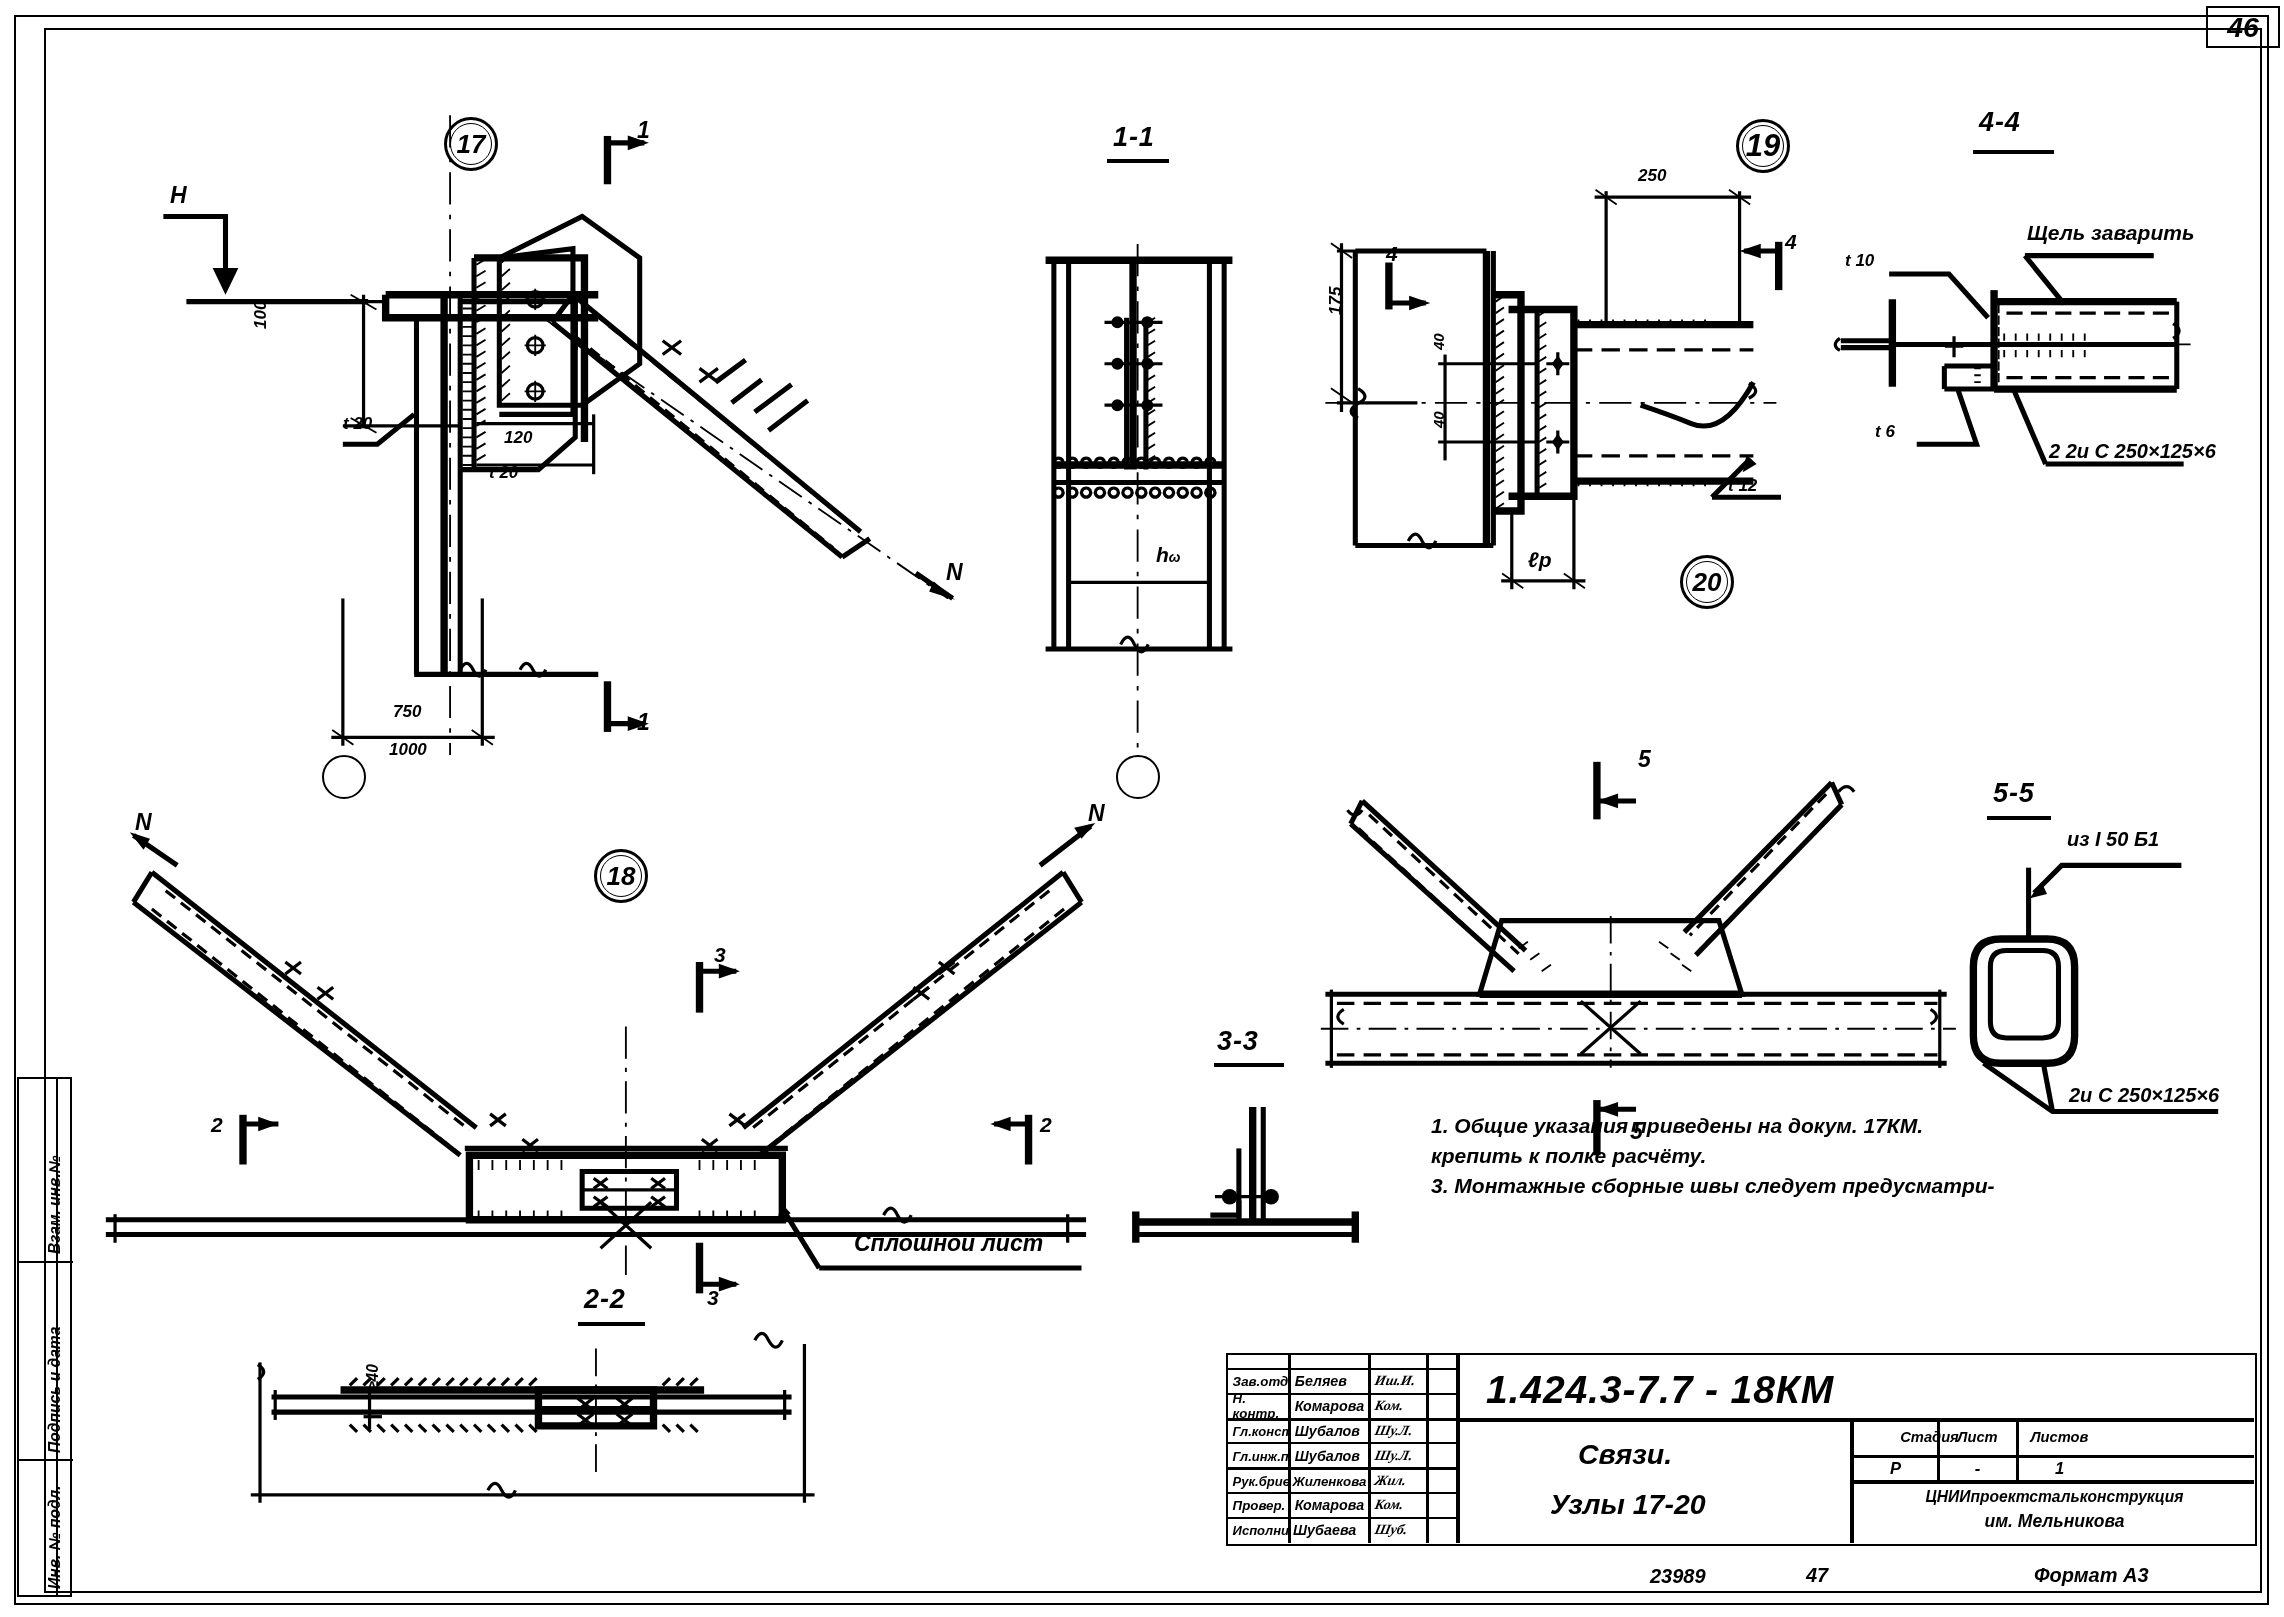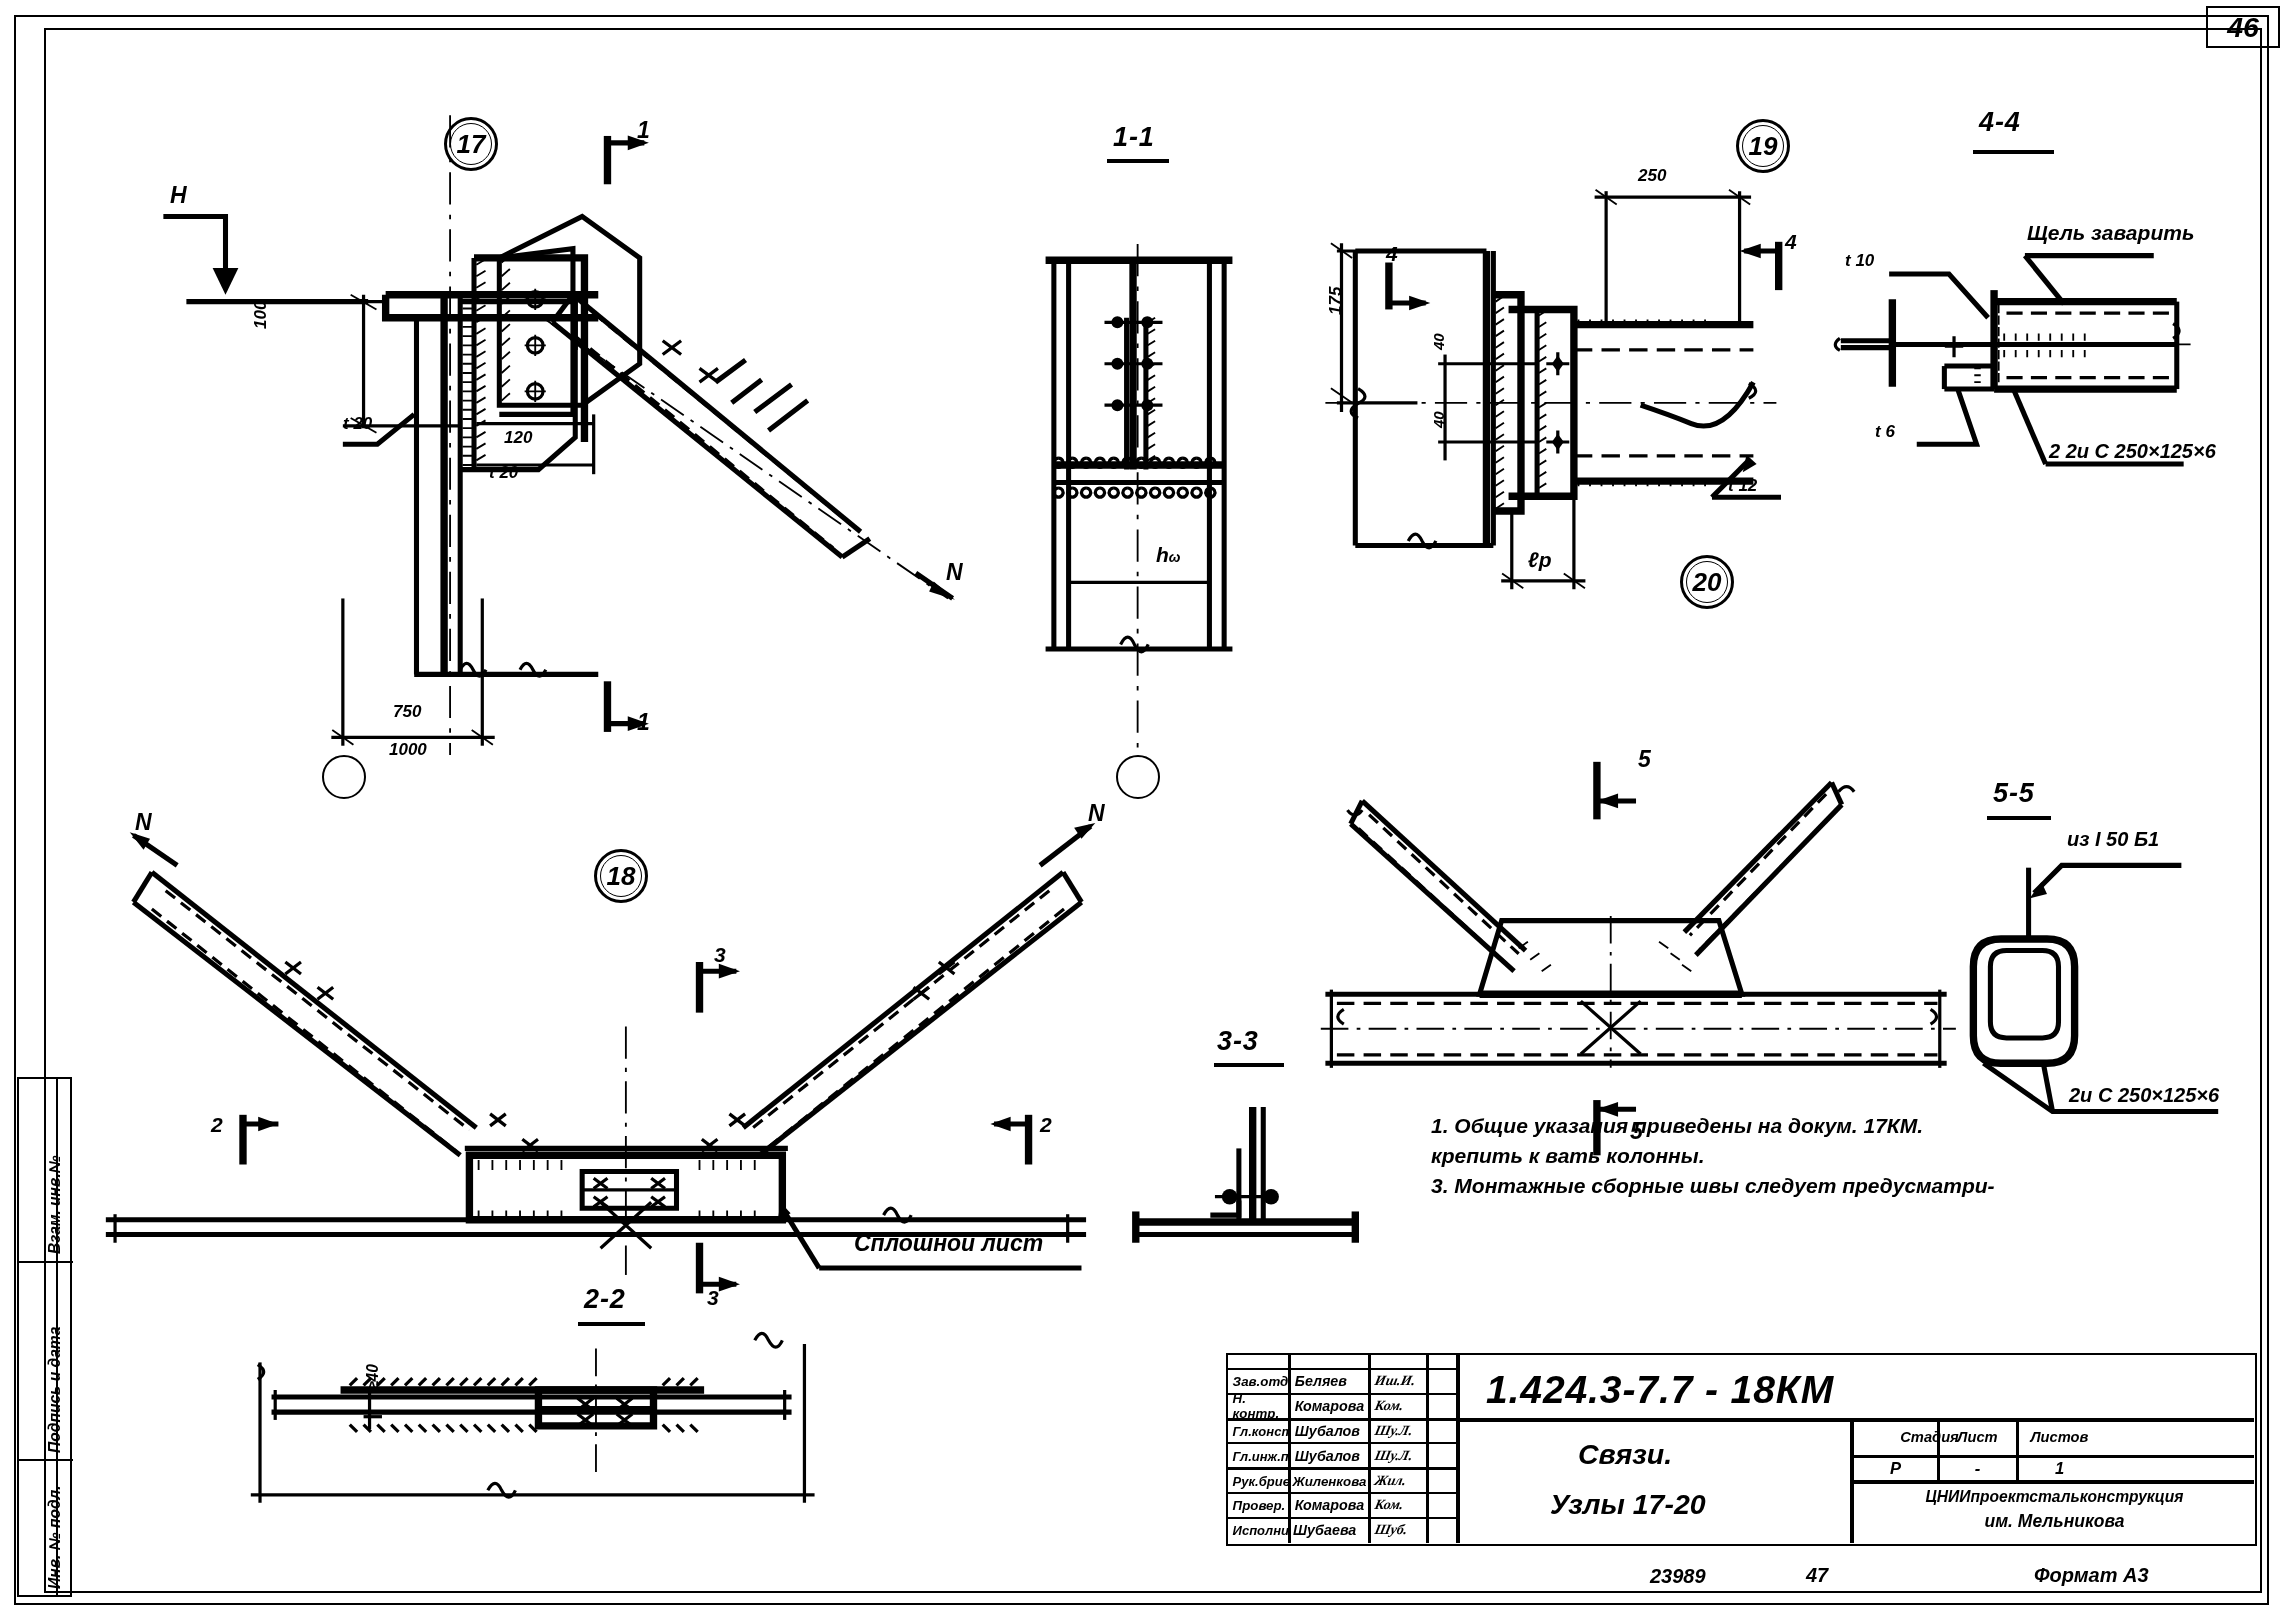--- a/index.html
+++ b/index.html
@@ -245,21 +245,21 @@
     <path class="s t3" d="M2272,1410 L2678,1410"></path>
     <path class="s t2" d="M2435,1400 q16,-32 30,0 q16,32 30,0"></path>
 
     <path class="s t1" d="M2472,530 L2472,1640" stroke-dasharray="70,22,10,22"></path>
   </svg>
   <span class="dimtxt" style="left:1156px;top:543px;font-size:21px;">
     <span>h</span><span style="font-size:14px;">ω</span>
   </span>
   <div class="plain-circ" style="left:1116px;top:755px;width:44px;height:44px;"></div>
 
-  <div class="node-circ" style="left:1736px;top:119px;width:54px;height:54px;font-size:26px;">
+  <div class="node-circ" style="left:1736px;top:119px;width:54px;height:54px;font-size:31px;">
     <span class="ring"></span>
     <span>19</span>
   </div>
 
   <svg width="2284" height="1618" viewBox="0 0 4963 3515">
 
     <path class="s t3" d="M2945,545 L3230,545"></path>
     <path class="s t4" d="M3230,545 L3230,1185"></path>
     <path class="s t3" d="M3245,545 L3245,1185"></path>
     <path class="s t3" d="M2945,545 L2945,1185"></path>
@@ -641,21 +641,21 @@
     <path class="s t3" d="M4310,2310 L4460,2415 L4820,2415"></path>
     <path class="s t3" d="M4440,2310 L4460,2415"></path>
   </svg>
   <span class="lab" style="left:2067px;top:828px;font-size:20px;">
     <span>из I 50 Б1</span>
   </span>
   <span class="lab" style="left:2069px;top:1084px;font-size:20px;">2и С 250×125×6</span>
 
   <div class="notes">
     <div>1. Общие указания приведены на докум. 17КМ.</div>
-    <div>крепить  к вать колонны.</div>
+    <div>крепить  к полке расчёту.</div>
     <div>3. Монтажные сборные швы следует предусматри-</div>
   </div>
 
   <div class="tblock">
 
     <div class="tb-line" style="left:60px;top:0;width:2.8px;height:188px;"></div>
     <div class="tb-line" style="left:140px;top:0;width:2.8px;height:188px;"></div>
     <div class="tb-line" style="left:198px;top:0;width:2.8px;height:188px;"></div>
     <div class="tb-line" style="left:228px;top:0;width:4.1px;height:188px;"></div>
     <div class="tb-line" style="left:622px;top:63px;width:4.1px;height:125px;"></div>

